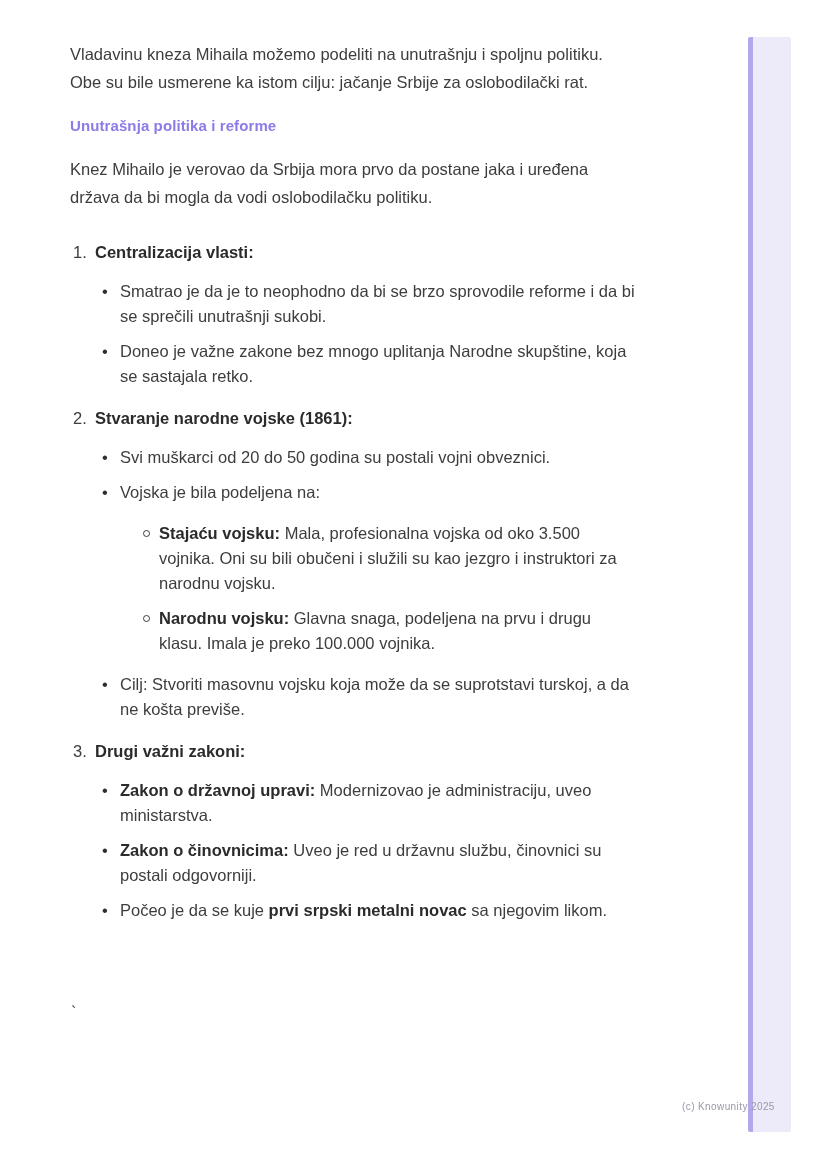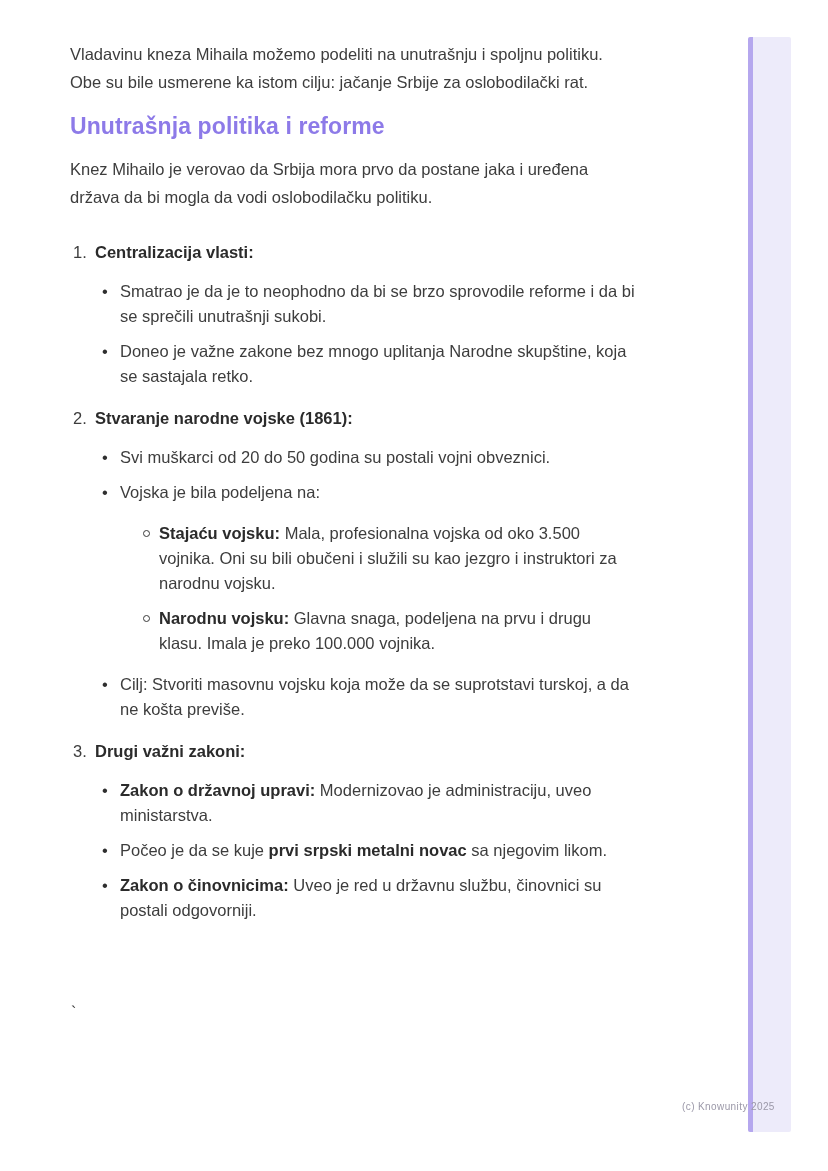--- a/index.html
+++ b/index.html
@@ -15,21 +15,21 @@
     position: absolute;
     left: 70px; top: 0;
     width: 567px;
     padding-top: 40px;
     font-size: 16.5px;
     line-height: 28px;
   }
   p.para { margin: 0 0 15px 0; }
   p.para.lead { margin-bottom: 28px; }
   h2.section-heading {
-    font-size: 23px;
+    font-size: 15px;
     line-height: 30px;
     font-weight: 700;
     margin: 0 0 14px 0;
     color: #8d7ae8;
     letter-spacing: 0.1px;
   }
   .olist { margin-top: 0; }
   .oli {
     position: relative;
     padding-left: 25px;
@@ -153,22 +153,22 @@
         </li>
         <li><span>Cilj: Stvoriti masovnu vojsku koja može da se suprotstavi turskoj, a da ne košta previše.</span></li>
       </ul>
     </div>
 
     <div class="oli">
       <span class="num">3.</span>
       <strong class="otitle">Drugi važni zakoni:</strong>
       <ul class="blist">
         <li><strong>Zakon o državnoj upravi:</strong><span> Modernizovao je administraciju, uveo ministarstva.</span></li>
+        <li><strong>Zakon o činovnicima:</strong><span> Uveo je red u državnu službu, činovnici su postali odgovorniji.</span></li>
         <li><span>Počeo je da se kuje </span><strong>prvi srpski metalni novac</strong><span> sa njegovim likom.</span></li>
-        <li><strong>Zakon o činovnicima:</strong><span> Uveo je red u državnu službu, činovnici su postali odgovorniji.</span></li>
       </ul>
     </div>
 
   </div>
 
 </div>
 
 <span class="stray">`</span>
 
 <div class="page-edge-bar"></div>

